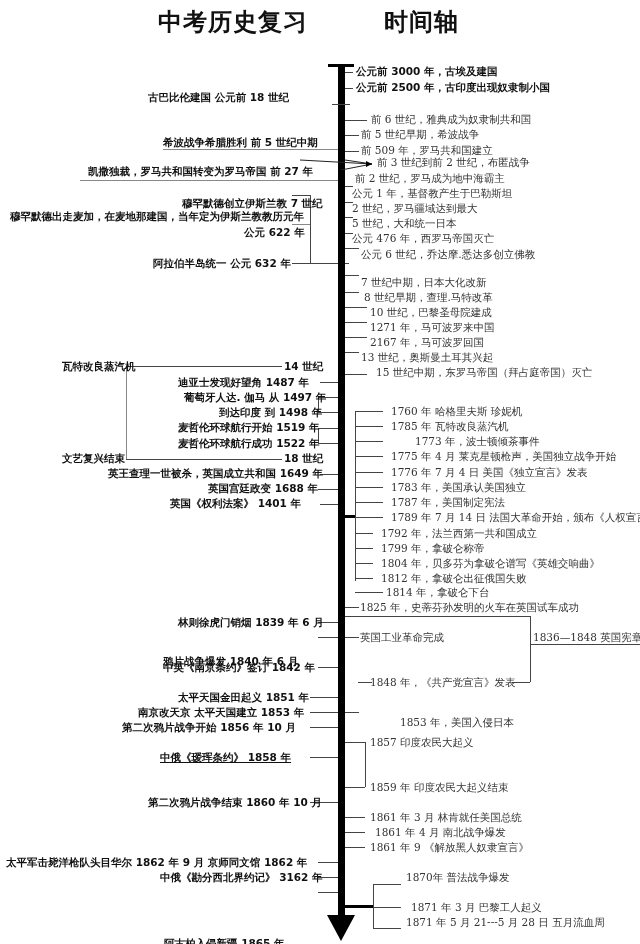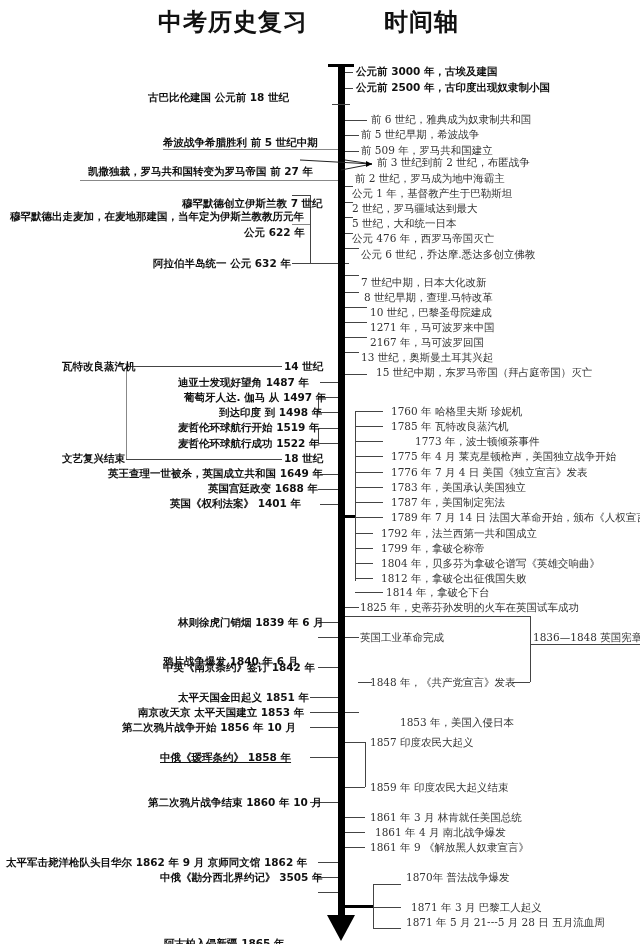--- a/index.html
+++ b/index.html
@@ -153,21 +153,21 @@
 <div class="t L" style="left:170px;top:496px;">英国《权利法案》      1401 年</div>
 <div class="t L" style="left:178px;top:615px;">林则徐虎门销烟     1839 年 6 月</div>
 <div class="t L" style="left:163px;top:630px;margin-top:24px;">鸦片战争爆发          1840 年 6 月</div>
 <div class="t L" style="left:163px;top:660px;">中英《南京条约》签订     1842 年</div>
 <div class="t L" style="left:178px;top:690px;">太平天国金田起义     1851 年</div>
 <div class="t L" style="left:138px;top:705px;">南京改天京  太平天国建立       1853 年</div>
 <div class="t L" style="left:122px;top:720px;">第二次鸦片战争开始         1856 年 10 月</div>
 <div class="t L" style="left:160px;top:750px;text-decoration:underline;">中俄《瑷珲条约》           1858 年</div>
 <div class="t L" style="left:148px;top:795px;">第二次鸦片战争结束   1860 年 10 月</div>
 <div class="t L" style="left:6px;top:855px;">太平军击毙洋枪队头目华尔  1862 年 9 月        京师同文馆       1862 年</div>
-<div class="t L" style="left:160px;top:870px;">中俄《勘分西北界约记》    3505 年</div>
+<div class="t L" style="left:160px;top:870px;">中俄《勘分西北界约记》    3162 年</div>
 <div class="t L" style="left:164px;top:936px;">阿古柏入侵新疆                 1865 年</div>
 
 <div class="t R bold" style="left:356px;top:64px;">公元前 3000 年，古埃及建国</div>
 <div class="t R bold" style="left:356px;top:80px;">公元前 2500 年，古印度出现奴隶制小国</div>
 <div class="t R" style="left:371px;top:112px;">前 6 世纪，雅典成为奴隶制共和国</div>
 <div class="t R" style="left:361px;top:127px;">前 5 世纪早期，希波战争</div>
 <div class="t R" style="left:361px;top:143px;">前 509 年，罗马共和国建立</div>
 <div class="t R" style="left:377px;top:155px;">前 3 世纪到前 2 世纪，布匿战争</div>
 <div class="t R" style="left:355px;top:171px;text-align:center;">前 2 世纪，罗马成为地中海霸主</div>
 <div class="t R" style="left:352px;top:186px;">公元 1 年，基督教产生于巴勒斯坦</div>

